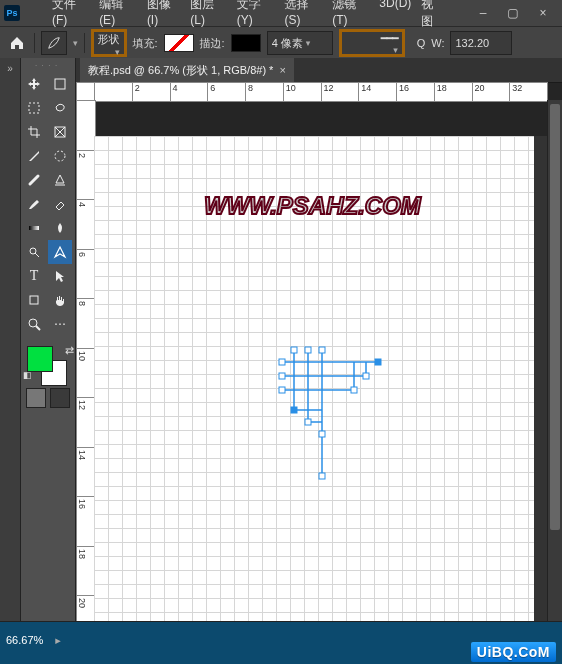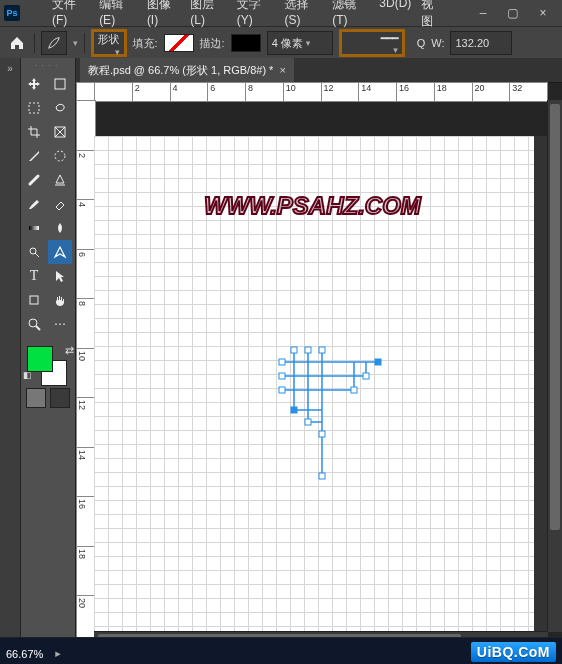--- a/index.html
+++ b/index.html
@@ -291,25 +291,25 @@
     position:absolute; bottom:0; left:18px; right:14px; height:14px; background:#3a3a3a;
     border-top:1px solid #222;
   }
   .scrollbar-h .thumb {
     position:absolute; left:4px; top:2px; bottom:2px; width:80%; background:#666; border-radius:2px;
   }
   .statusbar {
     position: absolute;
     bottom: 0; left: 0; right: 0;
     height: 18px;
-    background: #0f172a;
+    background: #0c4a6e;
     border-top: 1px solid #222;
     display: flex;
-    align-items: flex-end;
-    padding: 4px 6px;
+    align-items: flex-start;
+    padding: 12px 6px;
     gap: 12px;
     color: #fff;
     font-size: 11px;
   }
   .uibq {
     position: absolute;
     right: 6px; bottom: 2px;
     background: linear-gradient(#2aa5ff,#006bd0);
     color:#fff;
     font-weight: bold;

